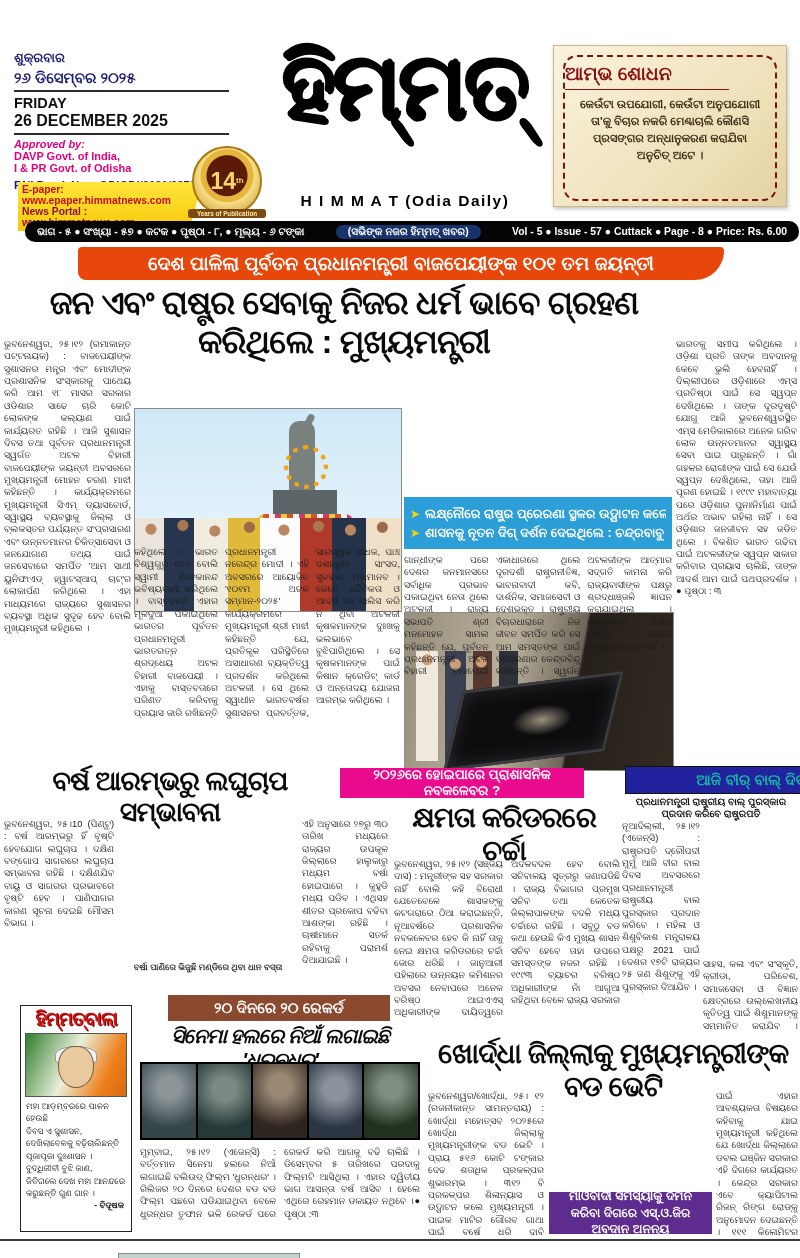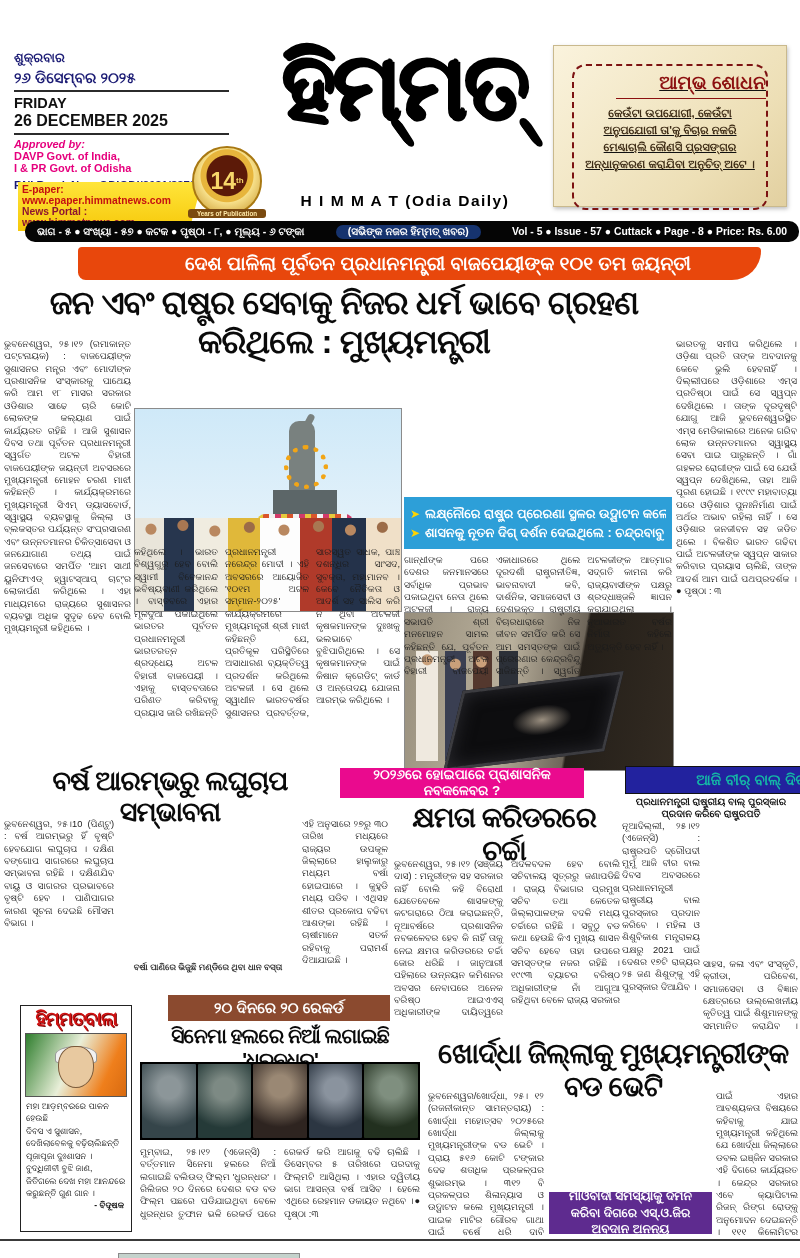--- a/index.html
+++ b/index.html
@@ -22,22 +22,22 @@
          border:2px solid #a87812;display:flex;align-items:center;justify-content:center;position:relative;}
   .badge .num{color:#f7d76a;font-size:23px;font-weight:bold;line-height:1;}
   .badge .sup{color:#f7d76a;font-size:8px;font-weight:bold;vertical-align:super;}
   .badge-ribbon{position:absolute;left:-6px;bottom:-4px;width:78px;background:#7a4a10;color:#ffe9a8;
                 font-size:6.3px;font-weight:bold;text-align:center;padding:1px 0;border-radius:3px;}
   .masthead{font-weight:bold;color:#000;letter-spacing:-3px;line-height:1;
             text-shadow:2px 2px 0 #000,-1px -1px 0 #000;}
   .masthead-sub{font-weight:bold;letter-spacing:1.5px;color:#000;}
   .motto{background:linear-gradient(135deg,#faf3dd,#eddfb6 70%,#e2d0a0);border:1px solid #c9b98d;
          box-shadow:1px 2px 4px rgba(0,0,0,.25);}
-  .motto-inner{margin:18px;border:2px dashed #7c1212;border-radius:14px;height:calc(100% - 14px);
-               display:flex;flex-direction:column;align-items:flex-end;padding-top:6px;box-sizing:border-box;text-decoration:underline;}
+  .motto-inner{margin:9px;border:2px dashed #7c1212;border-radius:14px;height:calc(100% - 14px);
+               display:flex;flex-direction:column;align-items:flex-start;padding-top:6px;box-sizing:border-box;}
   .motto-title{color:#8c1010;font-size:19px;font-weight:bold;}
   .motto-div{width:78%;border-top:1.5px solid #8c1010;margin:4px 0 6px;}
   .motto-text{color:#3c2a14;font-size:11.3px;font-weight:bold;text-align:center;line-height:1.5;padding:0 10px;}
   .infobar{background:#050505;border-radius:10px;color:#fff;display:flex;align-items:center;
            font-size:10.4px;font-weight:bold;padding:0 12px;justify-content:space-between;}
   .info-oval{background:#16336e;border-radius:10px;padding:1px 12px;white-space:nowrap;}
   
   .kicker{background:#e8470c;color:#fff;font-weight:bold;text-align:center;
           border-radius:4px 4px 30px 8px;display:flex;align-items:center;justify-content:center;}
   .headline{font-weight:bold;color:#0a0a0a;text-align:center;letter-spacing:-1px;}
@@ -138,21 +138,21 @@
       <div class="motto-text">କେଉଁଟା ଉପଯୋଗୀ, କେଉଁଟା ଅନୁପଯୋଗୀ ତା'କୁ ବିଚାର ନକରି ମେଣ୍ଢାଚାଲି କୌଣସି ପ୍ରସଙ୍ଗର ଅନ୍ଧାନୁକରଣ କରାଯିବା ଅନୁଚିତ୍ ଅଟେ ।</div>
     </div>
   </div>
 
   <div class="abs infobar" style="left:25px;top:221px;width:750px;height:21px;">
     <span>ଭାଗ - ୫  ●  ସଂଖ୍ୟା - ୫୭  ●  କଟକ  ●  ପୃଷ୍ଠା - ୮,  ●  ମୂଲ୍ୟ - ୬ ଟଙ୍କା</span>
     <span class="info-oval">(ସଭିଙ୍କ ନଜର ହିମ୍ମତ୍ ଖବର)</span>
     <span>Vol - 5  ●  Issue - 57  ●  Cuttack  ●  Page - 8  ●  Price: Rs. 6.00</span>
   </div>
 
-  <div class="abs kicker" style="left:78px;top:247px;width:646px;height:33px;font-size:19px;padding-left:37px;">ଦେଶ ପାଳିଲା ପୂର୍ବତନ ପ୍ରଧାନମନ୍ତ୍ରୀ ବାଜପେୟୀଙ୍କ ୧୦୧ ତମ ଜୟନ୍ତୀ</div>
+  <div class="abs kicker" style="left:78px;top:247px;width:646px;height:33px;font-size:19px;">ଦେଶ ପାଳିଲା ପୂର୍ବତନ ପ୍ରଧାନମନ୍ତ୍ରୀ ବାଜପେୟୀଙ୍କ ୧୦୧ ତମ ଜୟନ୍ତୀ</div>
   <div class="abs headline" style="left:0;top:284px;width:688px;font-size:33px;">ଜନ ଏବଂ ରାଷ୍ଟ୍ର ସେବାକୁ ନିଜର ଧର୍ମ ଭାବେ ଗ୍ରହଣ କରିଥିଲେ : ମୁଖ୍ୟମନ୍ତ୍ରୀ</div>
 
   <div class="abs body-text" style="left:4px;top:338px;width:127px;height:420px;">ଭୁବନେଶ୍ୱର, ୨୫।୧୨ (ରମାକାନ୍ତ ପଟ୍ଟନାୟକ) : ବାଜପେୟୀଙ୍କ ସୁଶାସନର ମନ୍ତ୍ର ଏବଂ ମୋଦୀଙ୍କ ପ୍ରଶାସନିକ ସଂସ୍କାରକୁ ପାଥେୟ କରି ଆମ ୧୮ ମାସର ସରକାର ଓଡିଶାର ସାଢେ ଚାରି କୋଟି ଲୋକଙ୍କ କଲ୍ୟାଣ ପାଇଁ କାର୍ଯ୍ୟରତ ରହିଛି । ଆଜି ସୁଶାସନ ଦିବସ ତଥା ପୂର୍ବତନ ପ୍ରଧାନମନ୍ତ୍ରୀ ସ୍ୱର୍ଗତ ଅଟଳ ବିହାରୀ ବାଜପେୟୀଙ୍କ ଜୟନ୍ତୀ ଅବସରରେ ମୁଖ୍ୟମନ୍ତ୍ରୀ ମୋହନ ଚରଣ ମାଝୀ କହିଛନ୍ତି । କାର୍ଯ୍ୟକ୍ରମରେ ମୁଖ୍ୟମନ୍ତ୍ରୀ ସିଏମ୍ ଡ୍ୟାସବୋର୍ଡ, ସ୍ୱାସ୍ଥ୍ୟ ବ୍ୟବସ୍ଥାକୁ ଜିଲ୍ଲା ଓ ବ୍ଲକସ୍ତର ପର୍ଯ୍ୟନ୍ତ ସଂପ୍ରସାରଣ ଏବଂ ଉନ୍ନତମାନର ଚିକିତ୍ସାସେବା ଓ ଜନଯୋଗାଣ ତଥ୍ୟ ପାଇଁ ଜନସେବାରେ ସମର୍ପିତ 'ଆମ ସାଥୀ ୟୁନିଫାଏଡ୍ ହ୍ୱାଟସ୍ଆପ୍ ଚାଟ୍'ର ଲୋକାର୍ପଣ କରିଥିଲେ । ଏହା ମାଧ୍ୟମରେ ରାଜ୍ୟରେ ସୁଶାସନର ବ୍ୟବସ୍ଥା ଅଧିକ ସୁଦୃଢ ହେବ ବୋଲି ମୁଖ୍ୟମନ୍ତ୍ରୀ କହିଥିଲେ ।</div>
 
   <div class="abs photo" style="left:134px;top:338px;width:266px;height:202px;">
     <div class="statue-sky"></div>
     <div class="statue-arm"></div>
     <div class="statue-fig"></div>
     <div class="garland"></div>
     <div class="pedestal"></div>
@@ -210,21 +210,21 @@
 ଦିବସ ଏ ସୁଶାସନ,
 ଦେଖିଲାବେଳକୁ ବଢ଼ିଚାଲିଛନ୍ତି
 ପୂଜାପୂଜା ଦୁଃଶାସନ ।
 ବୁଦ୍ଧିଜୀବୀ ବୁଝି ଜାଣ,
 ଜିତିଗଲେ ଦେଖ ମହା ଆନନ୍ଦରେ
 କରୁଛନ୍ତି ଗୁଣ ଗାନ ।</div>
     <div style="font-size:8.6px;font-weight:bold;text-align:right;padding-right:7px;">- ବିଦୂଷକ</div>
   </div>
 
   <div class="abs brown-banner" style="left:168px;top:995px;width:222px;height:26px;font-size:15px;">୨୦ ଦିନରେ ୨୦ ରେକର୍ଡ</div>
-  <div class="abs headline" style="left:140px;top:1024px;width:280px;font-size:20.5px;">ସିନେମା ହଲରେ ନିଆଁ ଲଗାଇଛି 'ଧୁରନ୍ଧର'</div>
+  <div class="abs headline" style="left:140px;top:1024px;width:280px;font-size:20.5px;font-style:italic;">ସିନେମା ହଲରେ ନିଆଁ ଲଗାଇଛି 'ଧୁରନ୍ଧର'</div>
   <div class="abs film-collage" style="left:140px;top:1062px;width:280px;height:78px;">
     <div class="film-panel" style="background:radial-gradient(circle at 50% 32%,#8c9699 11px,#35454a 70%);"></div>
     <div class="film-panel" style="background:radial-gradient(circle at 50% 34%,#7d8a84 11px,#253a38 70%);"></div>
     <div class="film-panel" style="background:radial-gradient(circle at 50% 30%,#9a8874 11px,#2e2420 70%);"></div>
     <div class="film-panel" style="background:radial-gradient(circle at 50% 34%,#8a939e 11px,#2c3642 70%);"></div>
     <div class="film-panel" style="background:radial-gradient(circle at 50% 32%,#7f8f7f 11px,#22301f 70%);"></div>
   </div>
   <div class="abs body-text cols2" style="left:140px;top:1146px;width:280px;height:86px;">ମୁମ୍ବାଇ, ୨୫।୧୨ (ଏଜେନ୍ସି) : ବର୍ତ୍ତମାନ ସିନେମା ହଲରେ ନିଆଁ ଲଗାଇଛି ବଲିଉଡ୍ ଫିଲ୍ମ 'ଧୁରନ୍ଧର' । ରିଲିଜର ୨୦ ଦିନରେ ଦେଶର ବଡ ବଡ ଫିଲ୍ମ ପଛରେ ପଡିଯାଇଥିବା ବେଳେ ଧୁରନ୍ଧର ତୁଫାନ ଭଳି ରେକର୍ଡ ପରେ ରେକର୍ଡ କରି ଆଗକୁ ବଢି ଚାଲିଛି । ଡିସେମ୍ବର ୫ ତାରିଖରେ ପରଦାକୁ ଫିଲ୍ମଟି ଆସିଥିଲା । ଏହାର ଦ୍ୱିତୀୟ ଭାଗ ଆସନ୍ତା ବର୍ଷ ଆସିବ । ହେଲେ ଏଥିରେ ରେହମାନ ଡକାୟତ ନଥିବେ ।● ପୃଷ୍ଠା :୩</div>
 
   <div class="abs headline" style="left:428px;top:1038px;width:370px;font-size:28px;">ଖୋର୍ଦ୍ଧା ଜିଲ୍ଲାକୁ ମୁଖ୍ୟମନ୍ତ୍ରୀଙ୍କ ବଡ ଭେଟି</div>

